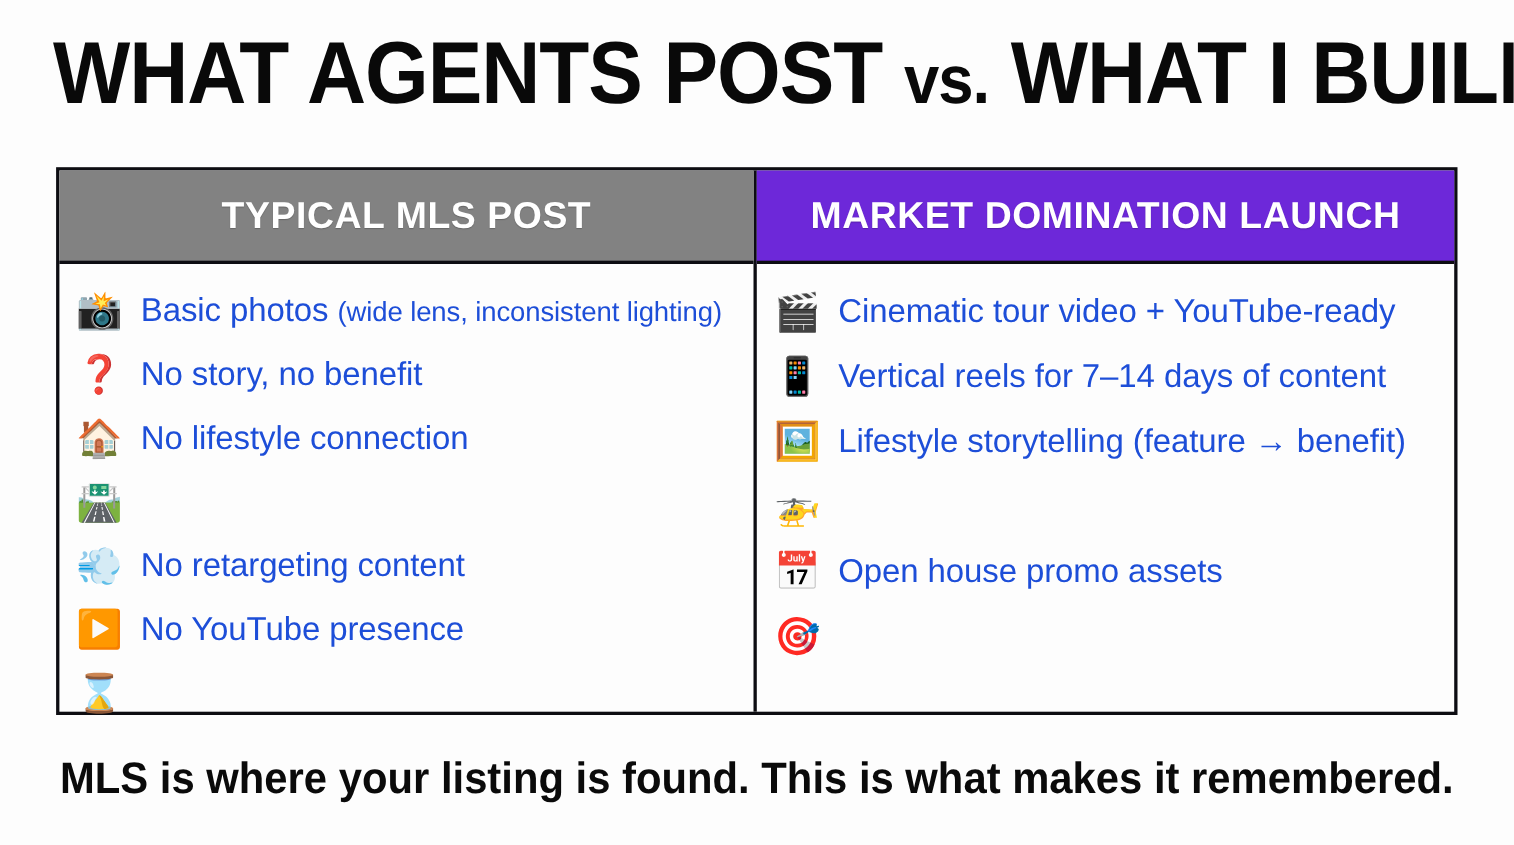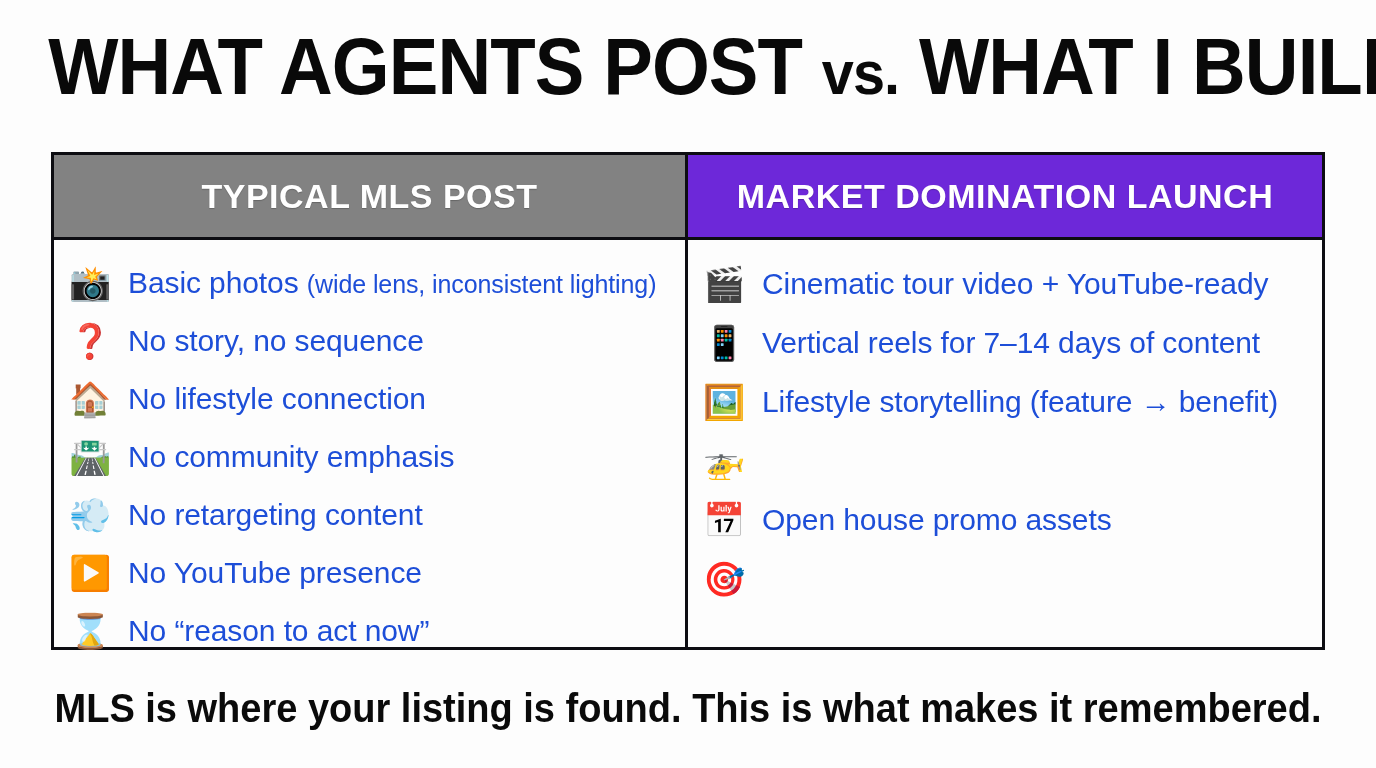--- a/index.html
+++ b/index.html
@@ -152,46 +152,44 @@
       <div class="col-header gray">TYPICAL MLS POST</div>
       <div class="col-body">
 
         <div class="row">
           <span class="row-icon">📸</span>
           <span class="row-text"><span>Basic photos </span><span class="sub">(wide lens, inconsistent lighting)</span></span>
         </div>
 
         <div class="row">
           <span class="row-icon">❓</span>
-          <span class="row-text">No story, no sequence</span>
+          <span class="row-text">No story, no benefit</span>
         </div>
 
         <div class="row">
           <span class="row-icon">🏠</span>
           <span class="row-text">No lifestyle connection</span>
         </div>
 
         <div class="row">
           <span class="row-icon">🛣️</span>
-          <span class="row-text">No community emphasis</span>
         </div>
 
         <div class="row">
           <span class="row-icon">💨</span>
           <span class="row-text">No retargeting content</span>
         </div>
 
         <div class="row">
           <span class="row-icon">▶️</span>
           <span class="row-text">No YouTube presence</span>
         </div>
 
         <div class="row">
           <span class="row-icon">⌛</span>
-          <span class="row-text">No “reason to act now”</span>
         </div>
 
       </div>
     </div>
 
     <div class="col right">
       <div class="col-header blue">MARKET DOMINATION LAUNCH</div>
       <div class="col-body">
 
         <div class="row">

